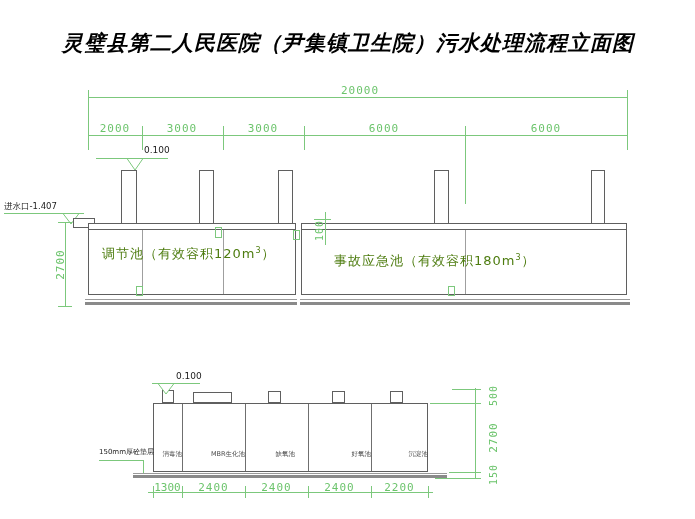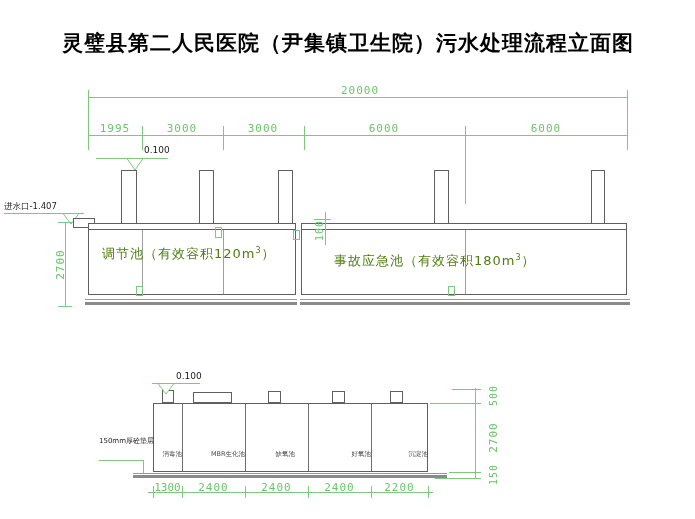--- a/index.html
+++ b/index.html
@@ -22,37 +22,37 @@
   .blacksm{color:#1a1a1a;font-size:9px;white-space:nowrap;}
   .tinylabel{color:#4a4a4a;font-size:6.5px;text-align:right;white-space:nowrap;overflow:visible;}
   .gsq{border:1px solid #7cc87c;background:transparent;box-sizing:border-box;}
   svg{display:block;}
 </style>
 </head>
 <body>
 
 <div id="canvas">
 
-  <div class="abs title" style="left:48px;top:29px;width:600px;">灵璧县第二人民医院（尹集镇卫生院）污水处理流程立面图</div>
+  <div class="abs title" style="left:48px;top:29px;width:600px;font-style:italic;">灵璧县第二人民医院（尹集镇卫生院）污水处理流程立面图</div>
 
   <div>
 
     <div class="abs gline" style="left:88px;top:97px;width:539px;height:1px;"></div>
     <div class="abs gtext" style="left:320px;top:84px;width:80px;">20000</div>
 
     <div class="abs gline" style="left:88px;top:135px;width:539px;height:1px;"></div>
 
     <div class="abs gline" style="left:88px;top:90px;width:1px;height:60px;"></div>
     <div class="abs gline" style="left:627px;top:90px;width:1px;height:60px;"></div>
     <div class="abs gline" style="left:142px;top:126px;width:1px;height:24px;"></div>
     <div class="abs gline" style="left:223px;top:126px;width:1px;height:24px;"></div>
     <div class="abs gline" style="left:304px;top:126px;width:1px;height:24px;"></div>
     <div class="abs gline" style="left:465px;top:126px;width:1px;height:78px;"></div>
 
-    <div class="abs gtext" style="left:97px;top:122px;width:36px;">1995</div>
+    <div class="abs gtext" style="left:97px;top:122px;width:36px;">2000</div>
     <div class="abs gtext" style="left:164px;top:122px;width:36px;">3000</div>
     <div class="abs gtext" style="left:245px;top:122px;width:36px;">3000</div>
     <div class="abs gtext" style="left:366px;top:122px;width:36px;">6000</div>
     <div class="abs gtext" style="left:528px;top:122px;width:36px;">6000</div>
 
     <div class="abs blacksm" style="left:144px;top:145px;">0.100</div>
     <div class="abs gline" style="left:96px;top:158px;width:72px;height:1px;"></div>
     <div class="abs" style="left:126px;top:158px;">
       <svg width="18" height="13">
           <polygon points="1,0.5 17,0.5 9,12" fill="#ffffff" stroke="#7cc87c" stroke-width="1"></polygon>
@@ -124,21 +124,21 @@
     <div class="abs wall" style="left:390px;top:391px;width:13px;height:12px;"></div>
 
     <div class="abs blacksm" style="left:176px;top:371px;">0.100</div>
     <div class="abs gline" style="left:152px;top:383px;width:48px;height:1px;"></div>
     <div class="abs" style="left:157px;top:383px;">
       <svg width="18" height="12">
           <polygon points="1,0.5 17,0.5 9,11" fill="#ffffff" stroke="#7cc87c" stroke-width="1"></polygon>
         </svg>
     </div>
 
-    <div class="abs blacksm" style="left:99px;top:436px;font-size:7px;">150mm厚砼垫层</div>
+    <div class="abs blacksm" style="left:99px;top:447px;font-size:7px;">150mm厚砼垫层</div>
     <div class="abs gline" style="left:99px;top:460px;width:45px;height:1px;"></div>
     <div class="abs gline" style="left:143px;top:460px;width:1px;height:13px;"></div>
 
     <div class="abs tinylabel" style="left:153px;top:450px;width:29px;">消毒池</div>
     <div class="abs tinylabel" style="left:182px;top:450px;width:63px;">MBR生化池</div>
     <div class="abs tinylabel" style="left:232px;top:450px;width:63px;">缺氧池</div>
     <div class="abs tinylabel" style="left:308px;top:450px;width:63px;">好氧池</div>
     <div class="abs tinylabel" style="left:371px;top:450px;width:57px;">沉淀池</div>
 
     <div class="abs gline" style="left:148px;top:492px;width:285px;height:1px;"></div>

